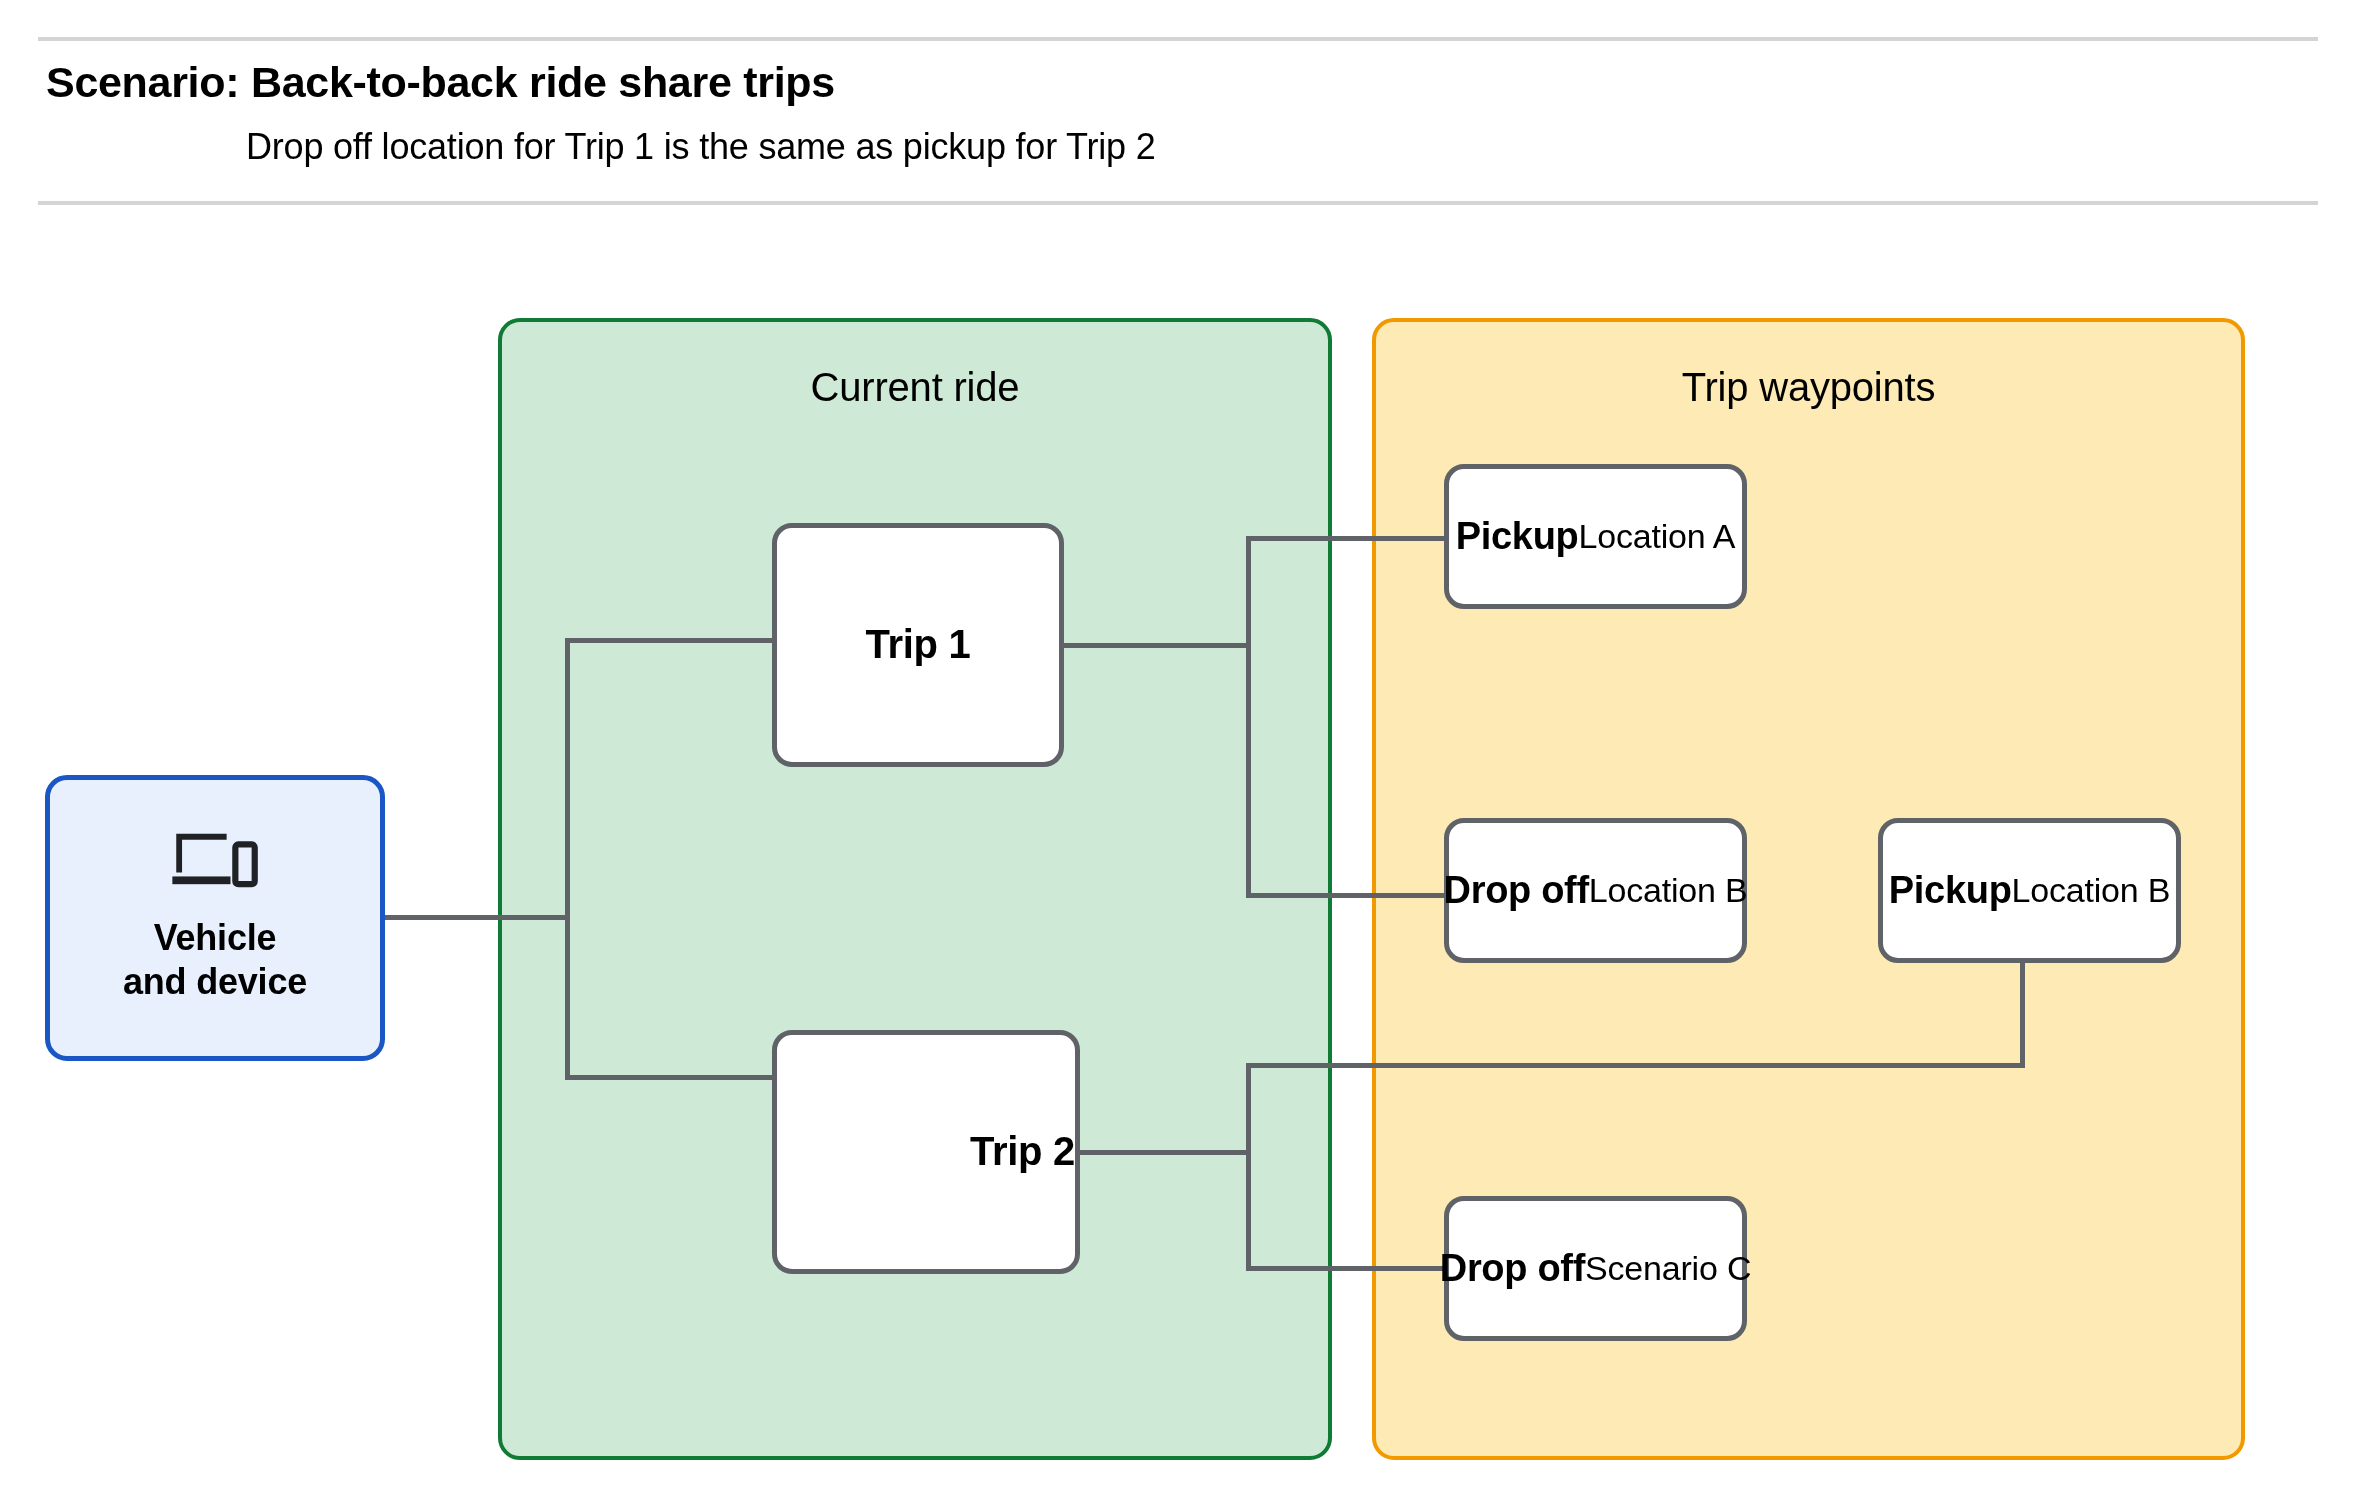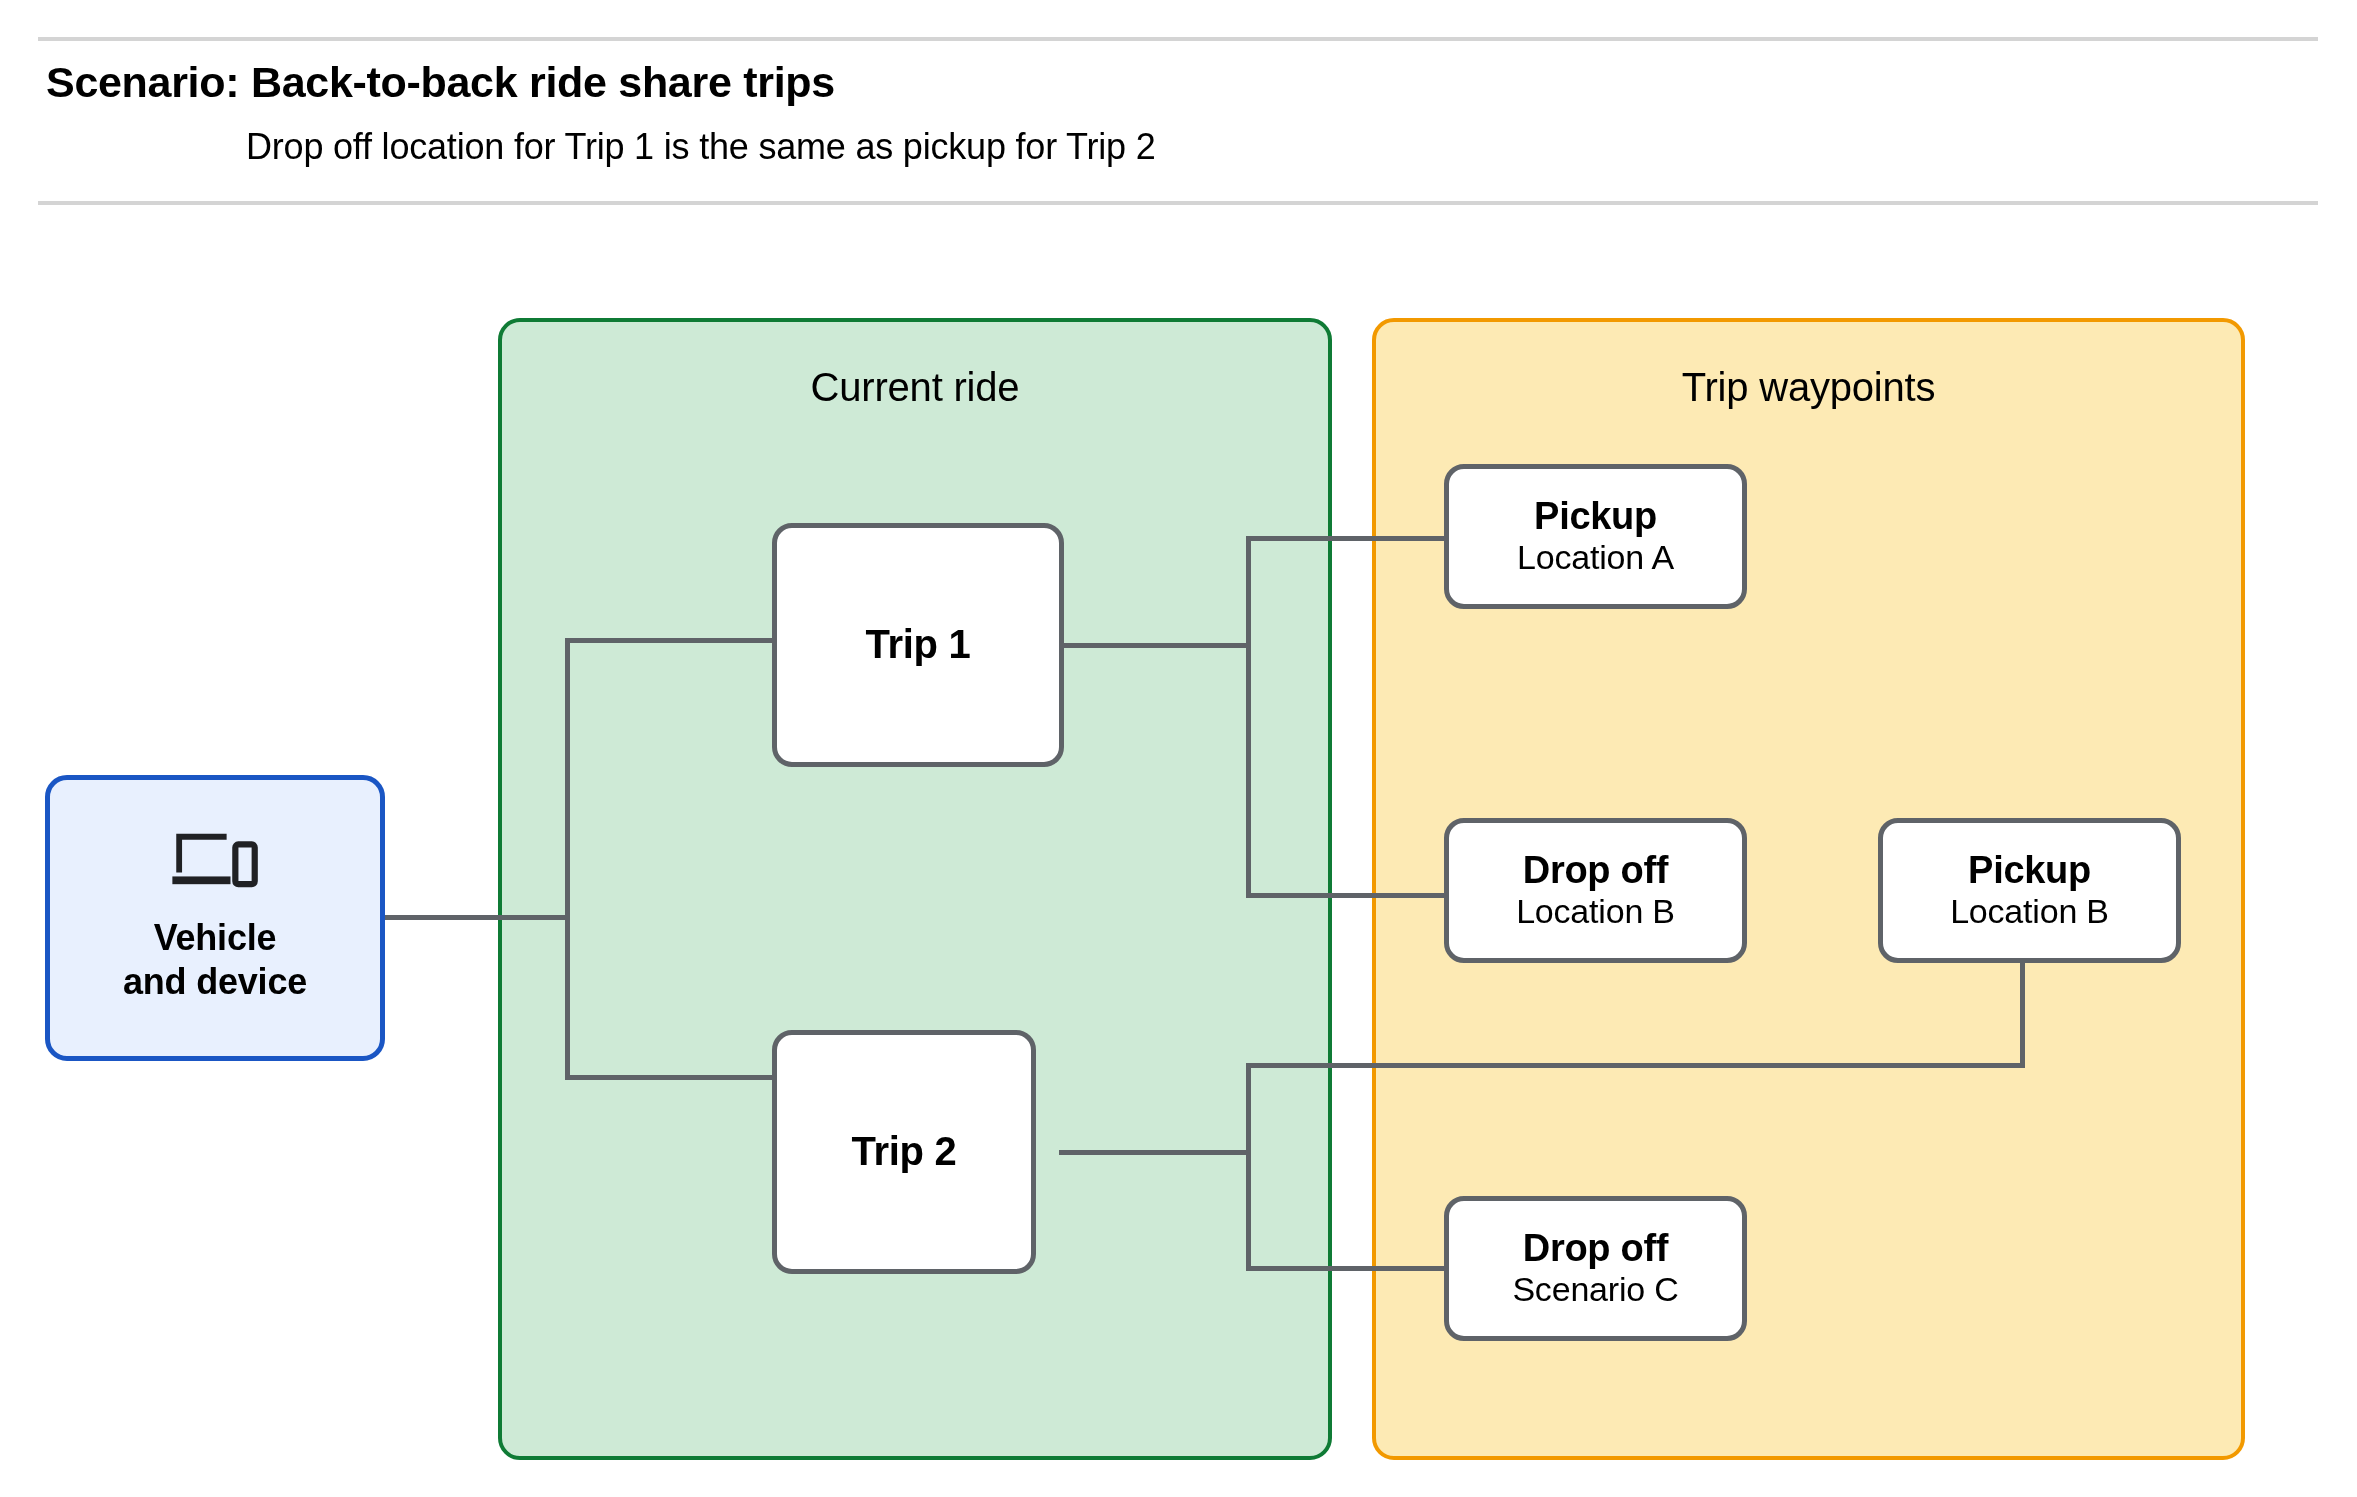--- a/index.html
+++ b/index.html
@@ -92,42 +92,42 @@
   .wire-v { width: 5px; }
 
   
   .node {
     position: absolute;
     box-sizing: border-box;
     background: #ffffff;
     border: 5px solid #5f6368;
     border-radius: 20px;
     display: flex;
-    flex-direction: column;
+    flex-direction: row;
     align-items: center;
     justify-content: center;
   }
   .node-title {
     font-size: 38px;
     font-weight: bold;
     letter-spacing: -0.3px;
     line-height: 1.08;
     white-space: nowrap;
   }
   .node-sub {
     font-size: 34px;
     font-weight: normal;
     letter-spacing: -0.2px;
     line-height: 1.18;
     white-space: nowrap;
   }
   .trip-node .node-title { font-size: 40px; }
 
   #node-trip-1 { left: 772px; top: 523px;  width: 292px; height: 244px; align-items: center; }
-  #node-trip-2 { left: 772px; top: 1030px; width: 264px; height: 244px; }
+  #node-trip-2 { left: 772px; top: 1030px; width: 308px; height: 244px; justify-content: flex-end; }
 
   #node-pickup-a  { left: 1444px; top: 464px;  width: 303px; height: 145px; }
   #node-dropoff-b { left: 1444px; top: 818px;  width: 303px; height: 145px; }
   #node-pickup-b  { left: 1878px; top: 818px;  width: 303px; height: 145px; }
   #node-dropoff-c { left: 1444px; top: 1196px; width: 303px; height: 145px; }
 
   
   #node-vehicle {
     position: absolute;
     left: 45px;  top: 775px;

